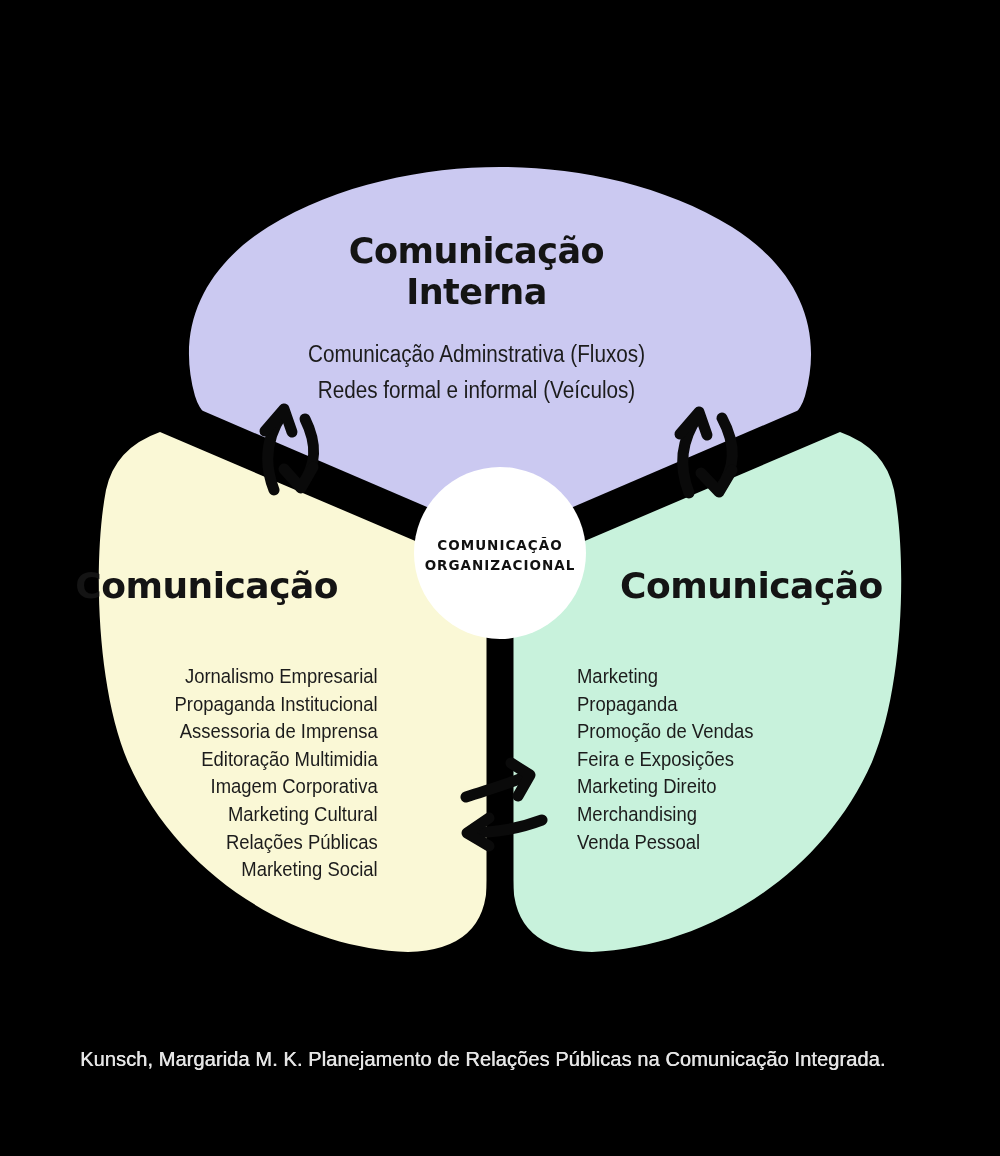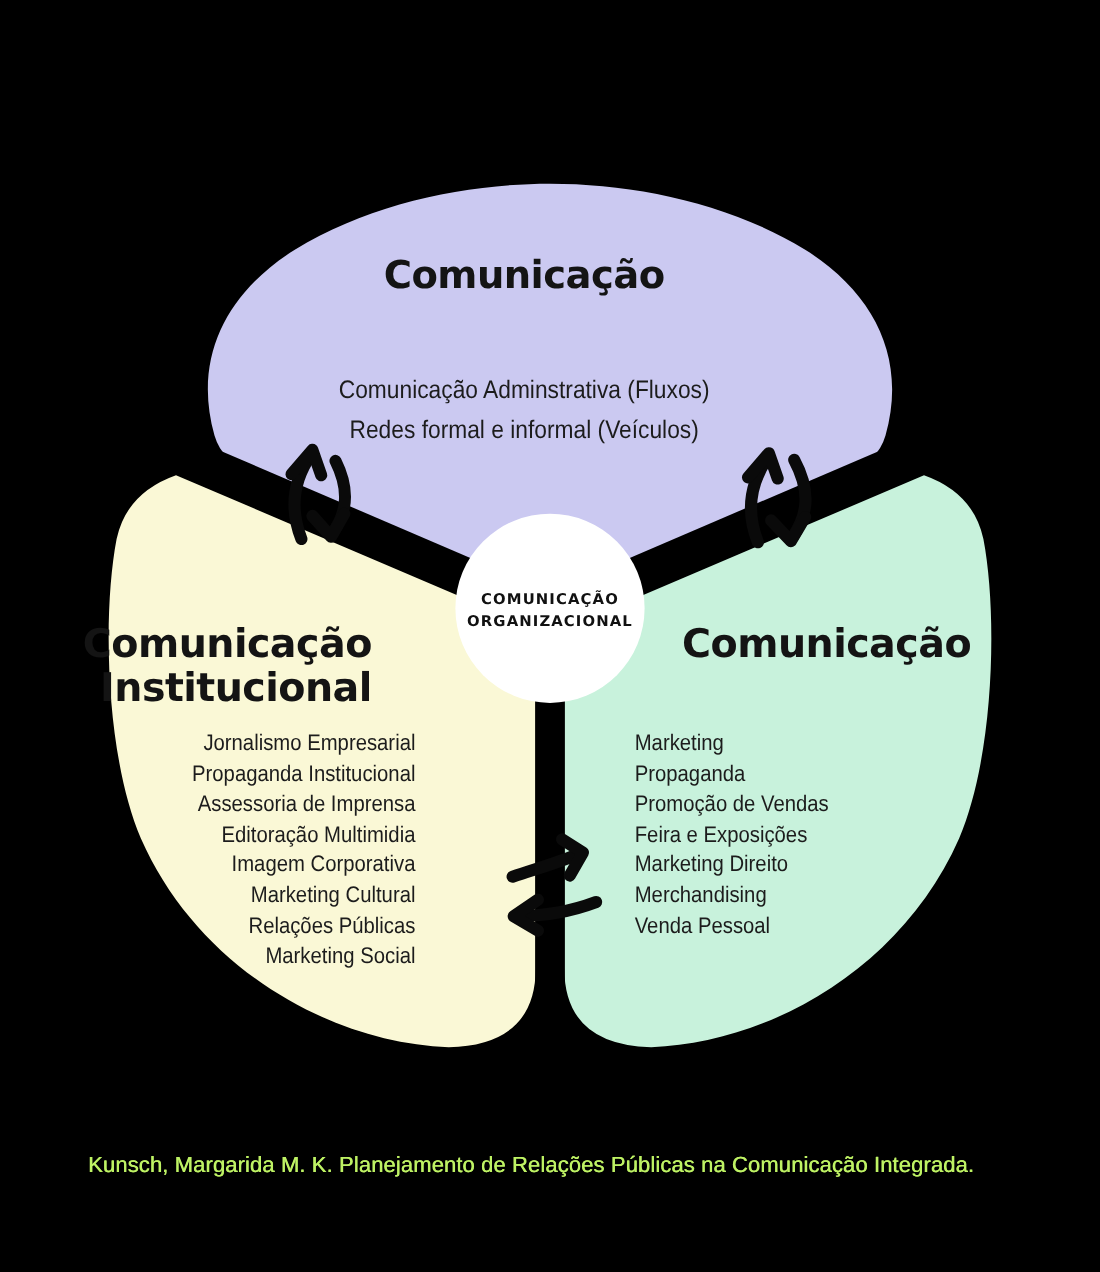--- a/index.html
+++ b/index.html
@@ -14,21 +14,21 @@
   .title-left{right:615px;text-align:right;}
   .title-right{left:620px;text-align:left;}
   .sub-top{left:0;right:0;top:336px;text-align:center;font-size:23px;line-height:36px;
            color:#1c1c1c;transform:scaleX(0.9);transform-origin:50% 0;}
   .list{font-size:20.5px;line-height:27.6px;color:#1c1c1c;top:662px;}
   .list-left{right:575px;text-align:right;transform:scaleX(0.9);transform-origin:100% 0;}
   .list-right{left:577px;text-align:left;transform:scaleX(0.9);transform-origin:0 0;}
   .center-label{left:395px;width:210px;top:536px;text-align:center;
                 font-family:"DejaVu Sans",sans-serif;font-weight:700;
                 font-size:13.5px;line-height:19.5px;letter-spacing:1px;color:#111;}
-  .citation{left:80px;top:1044px;font-size:20px;line-height:30px;color:#bef264;
+  .citation{left:80px;top:1044px;font-size:20px;line-height:30px;color:#e5e5e5;
             text-shadow:0.4px 0 0 currentColor;letter-spacing:0.1px;}
 </style>
 </head>
 <body>
 
 <div class="stage">
 
   <svg width="1000" height="1156" viewBox="0 0 1000 1156">
 
     <path d="M 195 396 C 175 325 206 266 268 227 C 338 184 425 167 500 167
@@ -66,29 +66,29 @@
         <path d="M 466 797 C 490 789 508 784 527 776"></path>
         <path d="M 511 763 L 530 775 L 518 796"></path>
         <path d="M 542 820 C 518 829 498 832 470 833"></path>
         <path d="M 489 818 L 467 833 L 489 846"></path>
       </g>
     </g>
   </svg>
 
   <div class="abs title title-top">
     <div>Comunicação</div>
+    <div>Interna</div>
   </div>
   <div class="abs sub-top">
       <div>Comunicação Adminstrativa (Fluxos)</div>
       <div>Redes formal e informal (Veículos)</div>
     </div>
 
   <div class="abs title title-side title-left">
     <div>Comunicação</div>
-    <div>Institucional</div>
   </div>
   <div class="abs list list-left">
       <div>Jornalismo Empresarial</div>
       <div>Propaganda Institucional</div>
       <div>Assessoria de Imprensa</div>
       <div>Editoração Multimidia</div>
       <div>Imagem Corporativa</div>
       <div>Marketing Cultural</div>
       <div>Relações Públicas</div>
       <div>Marketing Social</div>

